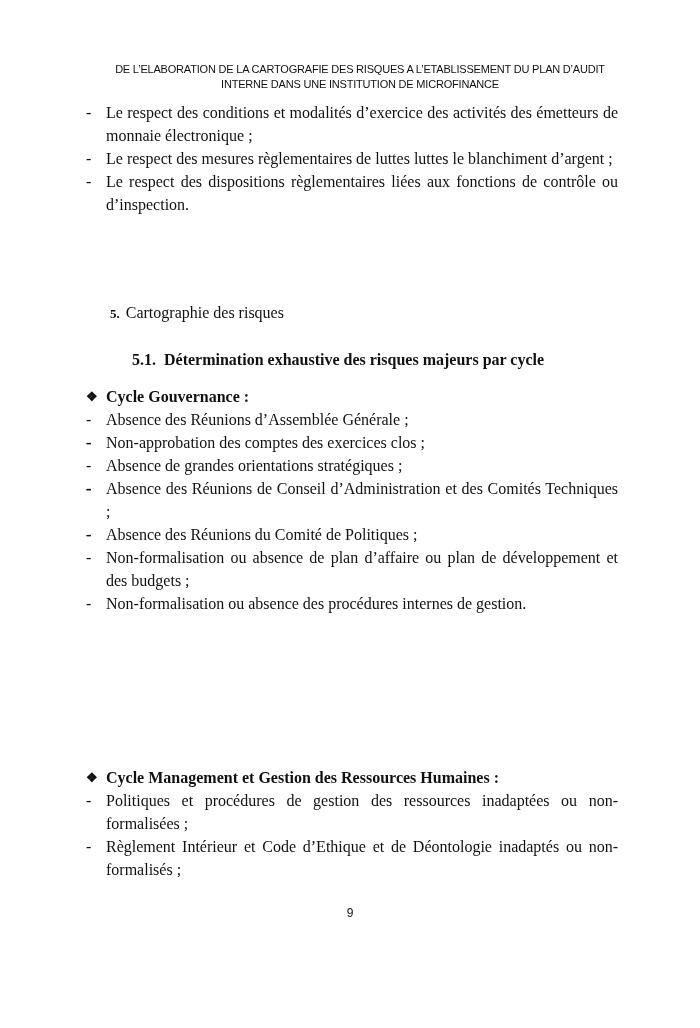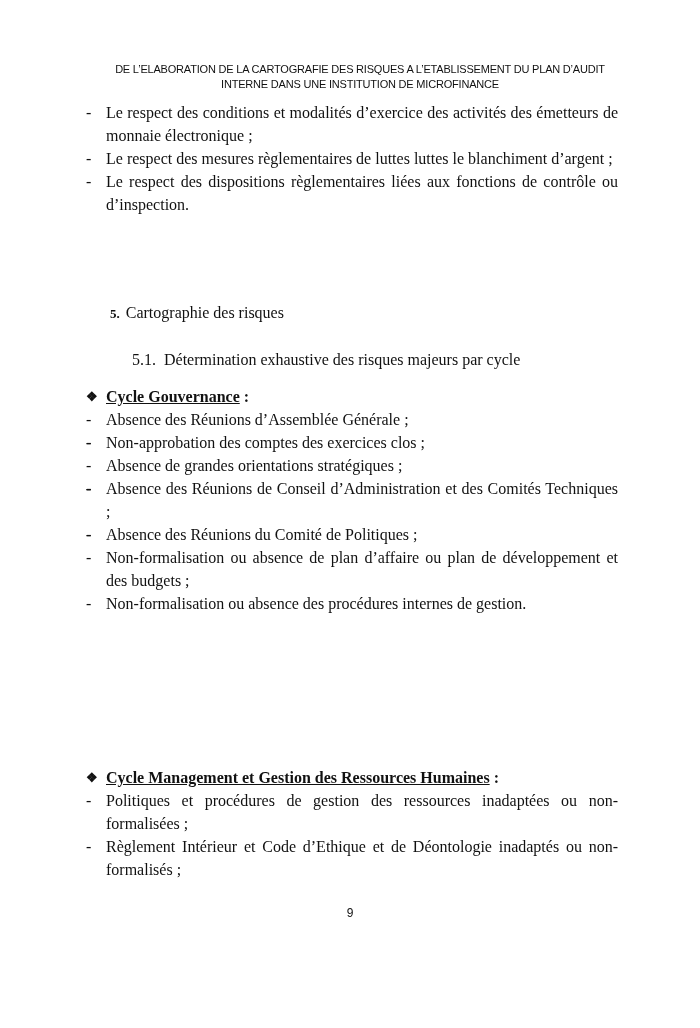--- a/index.html
+++ b/index.html
@@ -11,24 +11,24 @@
       font-size: 11px; line-height: 15px; letter-spacing: -0.2px; color: #111;
     }
     .body-text {
       font-family: "Liberation Serif", serif; font-size: 16px; line-height: 23px; color: #111;
     }
     .list { position: absolute; left: 86px; width: 532px; margin: 0; padding: 0; list-style: none; }
     .list li { position: relative; padding-left: 20px; text-align: justify; }
     .list li .dash { position: absolute; left: 0; top: 0; width: 12px; }
     .list li.head { padding-left: 20px; font-weight: bold; }
     .list li.head .diamond { position: absolute; left: 0; top: 0; font-size: 13px; }
-    .list li.head .u { text-decoration: underline; }
+    .list li.head .u { }
     .section5 { position: absolute; left: 110px; top: 280px; margin-top: 21px; }
     .section5 .num { font-weight: bold; font-size: 13px; margin-right: 6px; }
-    .section51 { position: absolute; left: 132px; top: 348px; font-weight: normal; }
+    .section51 { position: absolute; left: 132px; top: 348px; font-weight: bold; }
     .section51 .num { margin-right: 8px; }
     .page-number {
       position: absolute; left: 0; width: 700px; top: 906px; text-align: center;
       font-family: "Liberation Sans", sans-serif; font-size: 12px;
     }
   </style>
 </head>
 <body>
 
 <div class="page">

